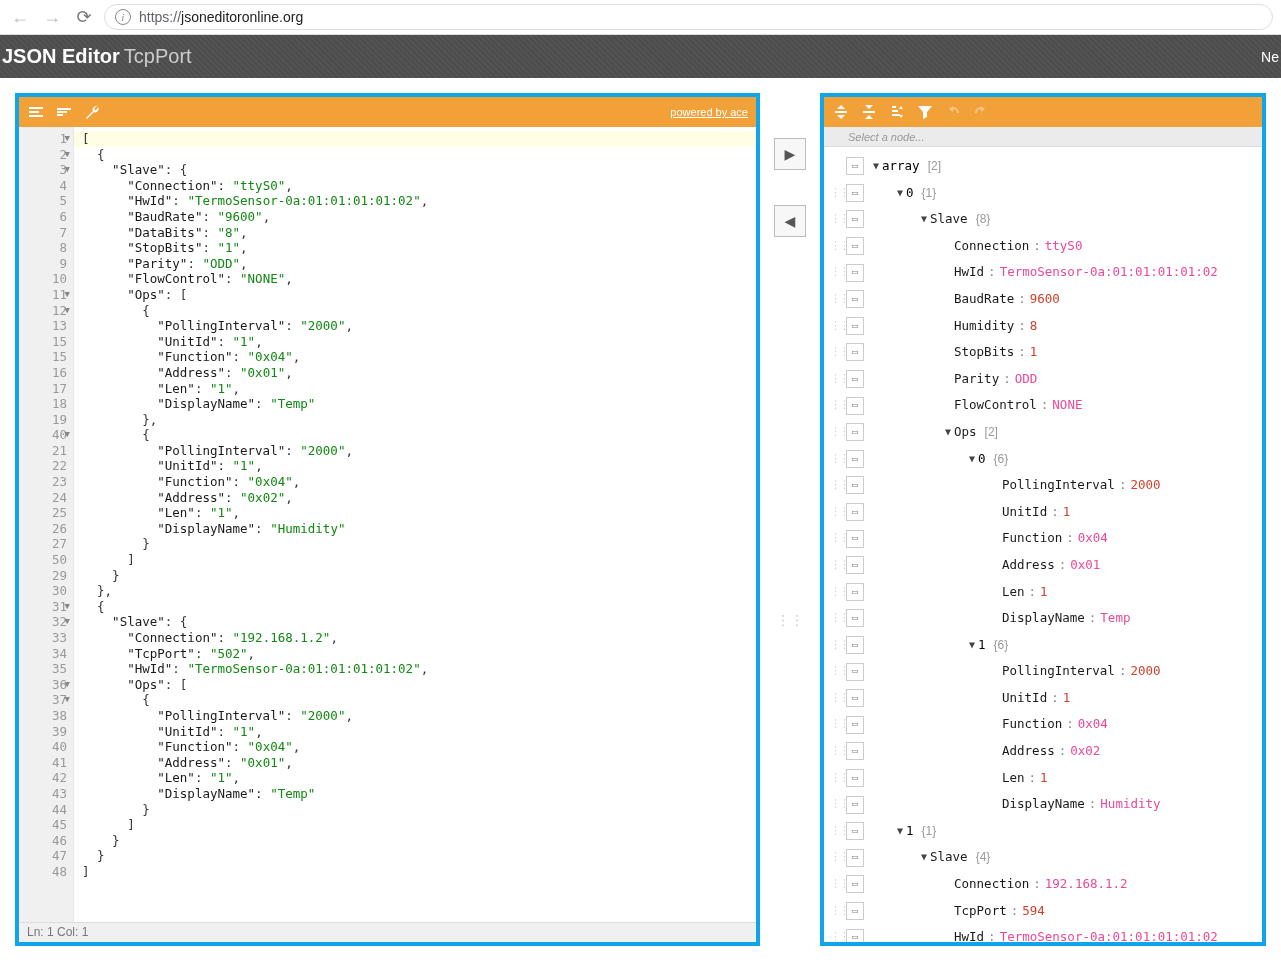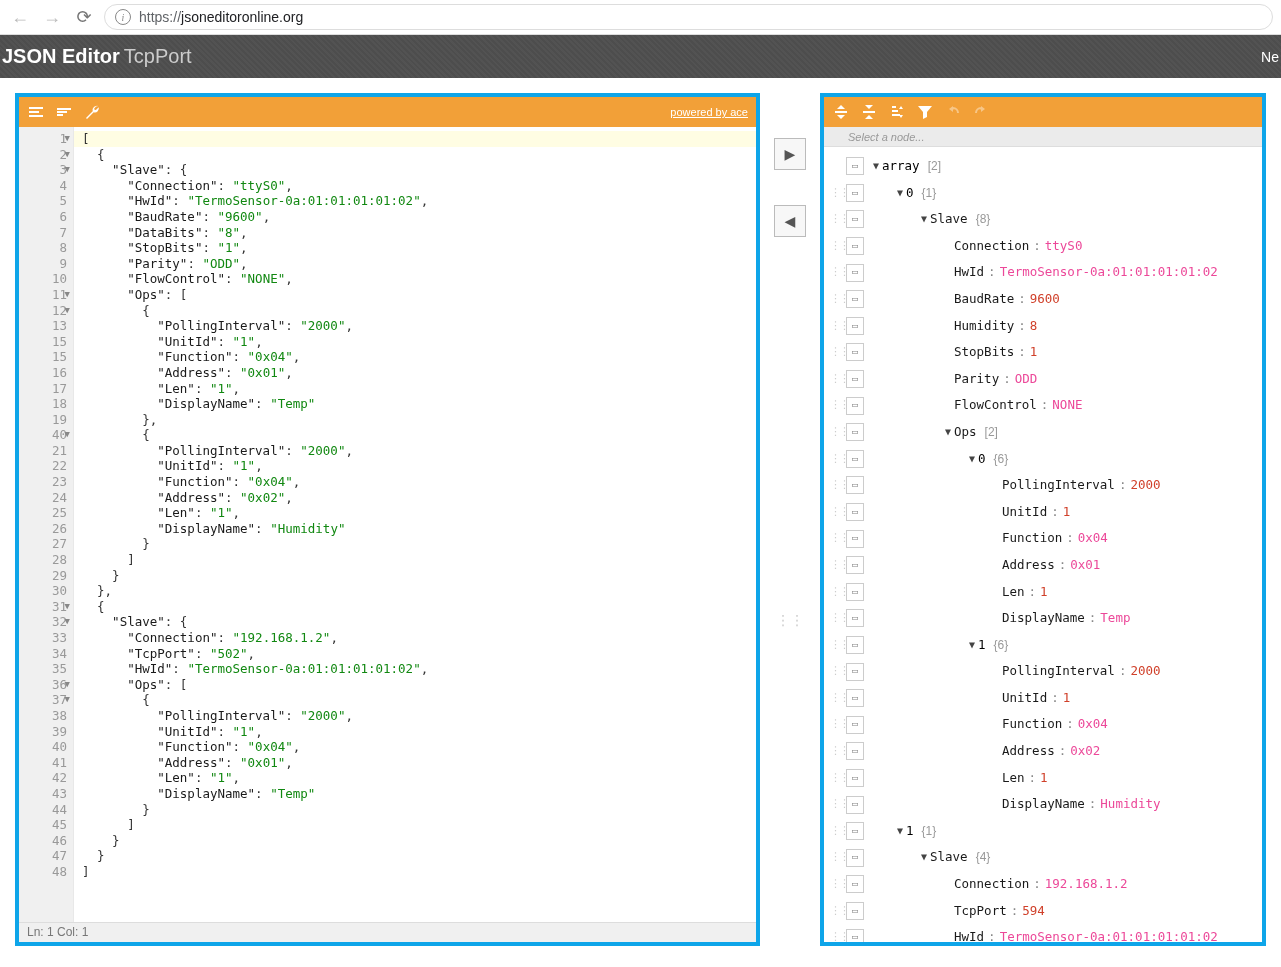--- a/index.html
+++ b/index.html
@@ -132,21 +132,21 @@
           <div class="gutter-line"><span class="ln">18</span></div>
           <div class="gutter-line"><span class="ln">19</span></div>
           <div class="gutter-line"><span class="ln">40</span><span class="fold">▼</span></div>
           <div class="gutter-line"><span class="ln">21</span></div>
           <div class="gutter-line"><span class="ln">22</span></div>
           <div class="gutter-line"><span class="ln">23</span></div>
           <div class="gutter-line"><span class="ln">24</span></div>
           <div class="gutter-line"><span class="ln">25</span></div>
           <div class="gutter-line"><span class="ln">26</span></div>
           <div class="gutter-line"><span class="ln">27</span></div>
-          <div class="gutter-line"><span class="ln">28</span></div>
+          <div class="gutter-line"><span class="ln">50</span></div>
           <div class="gutter-line"><span class="ln">29</span></div>
           <div class="gutter-line"><span class="ln">30</span></div>
           <div class="gutter-line"><span class="ln">31</span><span class="fold">▼</span></div>
           <div class="gutter-line"><span class="ln">32</span><span class="fold">▼</span></div>
           <div class="gutter-line"><span class="ln">33</span></div>
           <div class="gutter-line"><span class="ln">34</span></div>
           <div class="gutter-line"><span class="ln">35</span></div>
           <div class="gutter-line"><span class="ln">36</span><span class="fold">▼</span></div>
           <div class="gutter-line"><span class="ln">37</span><span class="fold">▼</span></div>
           <div class="gutter-line"><span class="ln">38</span></div>

